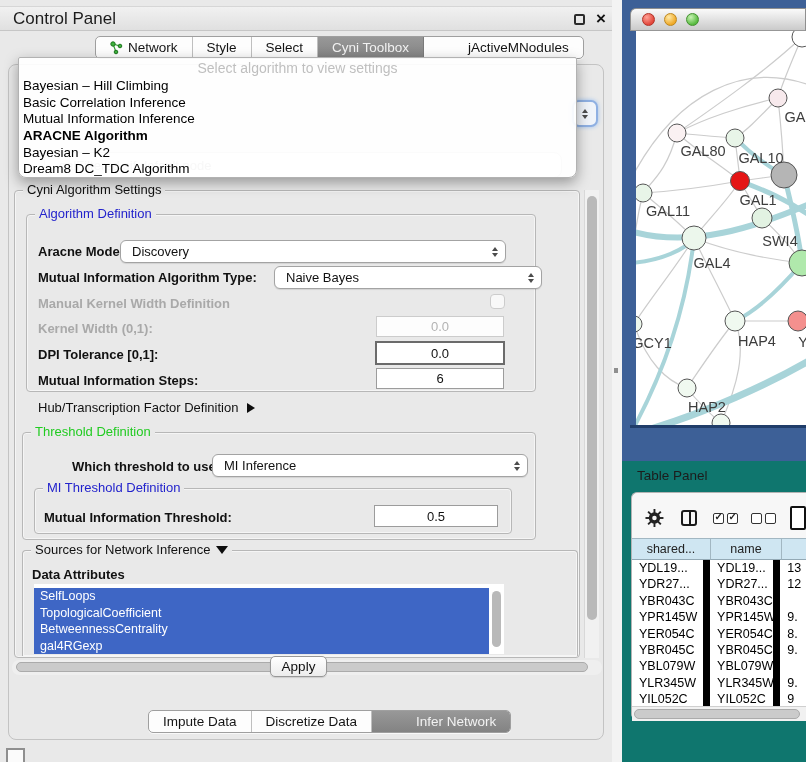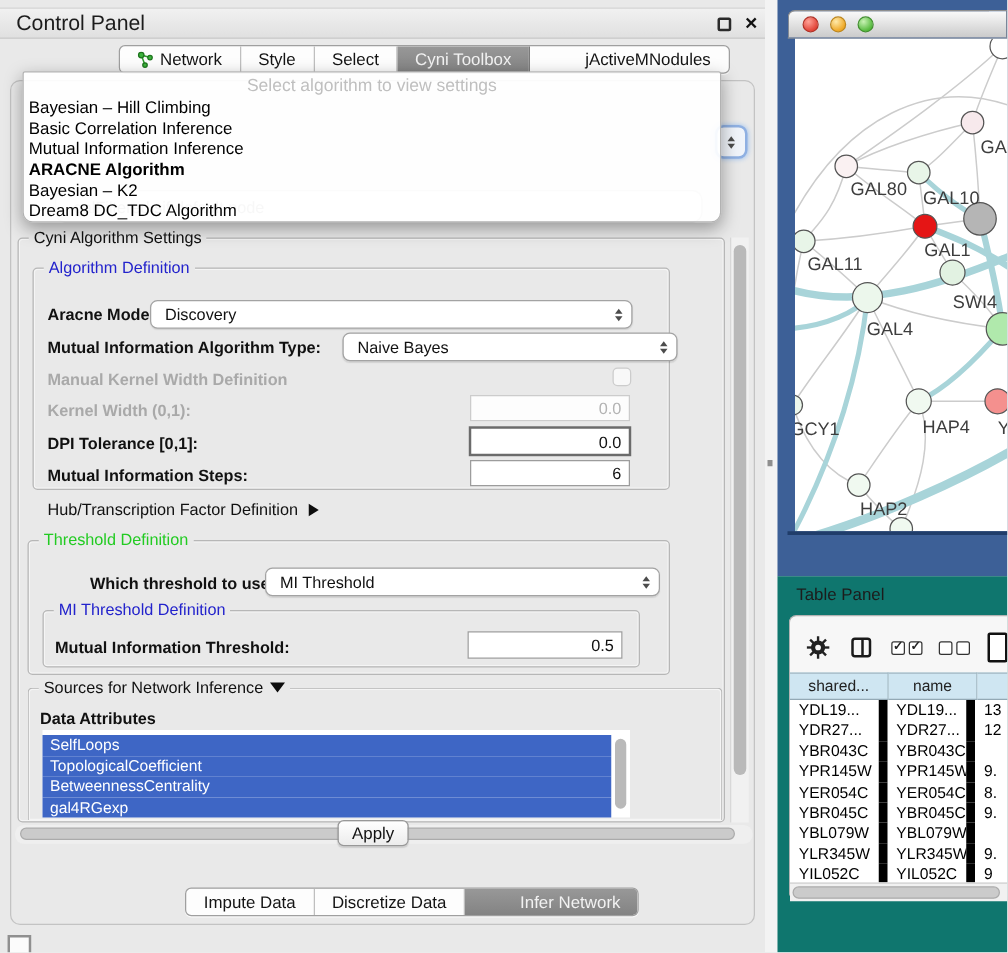--- a/index.html
+++ b/index.html
@@ -46,21 +46,21 @@
 
   .combo { position:absolute; background:#fff; border:1px solid #a3a3a3; border-radius:6px;
     box-shadow:0 1px 1px rgba(0,0,0,.10); display:flex; align-items:center; padding-left:11px; font-size:13px; }
   .combo .arrows { position:absolute; right:7px; top:0; bottom:0; display:flex; flex-direction:column; justify-content:center; gap:2px; }
   .tri-up   { width:0; height:0; border-left:3.5px solid transparent; border-right:3.5px solid transparent; border-bottom:4.5px solid #4c4c4c; }
   .tri-down { width:0; height:0; border-left:3.5px solid transparent; border-right:3.5px solid transparent; border-top:4.5px solid #4c4c4c; }
   .tri-right{ width:0; height:0; border-top:5.5px solid transparent; border-bottom:5.5px solid transparent; border-left:8px solid #0d0d0d; }
   .tri-dn-b { width:0; height:0; border-left:6px solid transparent; border-right:6px solid transparent; border-top:8px solid #0d0d0d; }
 
   .tfield { position:absolute; background:#fff; border:1px solid #9c9c9c; font-size:13px;
-    text-align:right; padding:0 6px; font-family:inherit; color:#111; }
+    text-align:center; padding:0 6px; font-family:inherit; color:#111; }
   .tfield:disabled, .tfield.disabled { color:#b3b3b3; border-color:#cccccc; background:#fdfdfd; }
   .tfield.focus { border:2px solid #6b6b6b; }
 
   .checkbox { position:absolute; width:15px; height:15px; border:1.5px solid #cccccc; border-radius:4px; background:#f8f8f8; }
 
   .attr-list { position:absolute; background:#ffffff; }
   .attr-item { height:16.5px; line-height:16.5px; background:var(--selection-blue); color:#fff;
     font-size:12.5px; padding-left:6px; width:calc(100% - 15px); }
   .vscroll-thumb { position:absolute; background:#b9b9b9; border-radius:5px; }
   .hscroll-thumb { position:absolute; background:#cbcbcb; border:1px solid #ababab; border-radius:6px; }
@@ -200,21 +200,21 @@
     <div class="abs" style="left:38px; top:400px; display:flex; align-items:center; gap:9px;">
       <span class="lbl plain" style="position:static; font-size:13px;">Hub/Transcription Factor Definition</span>
       <span class="tri-right"></span>
     </div>
 
     <div class="group" style="left:22px; top:432px; width:514px; height:108px;">
       <span class="legend green">Threshold Definition</span>
     </div>
     <span class="lbl" style="left:72px; top:459px;">Which threshold to use:</span>
     <div class="combo" style="left:212px; top:454px; width:316px; height:23px;">
-      <span>MI Threshold</span>
+      <span>MI Inference</span>
       <span class="arrows">
           <span class="tri-up"></span>
           <span class="tri-down"></span>
         </span>
     </div>
     <div class="group" style="left:34px; top:488px; width:478px; height:46px;">
       <span class="legend blue">MI Threshold Definition</span>
     </div>
     <span class="lbl" style="left:44px; top:510px;">Mutual Information Threshold:</span>
     <input class="tfield" style="left: 374px; top: 505px; width: 124px; height: 22px;" value="0.5">

